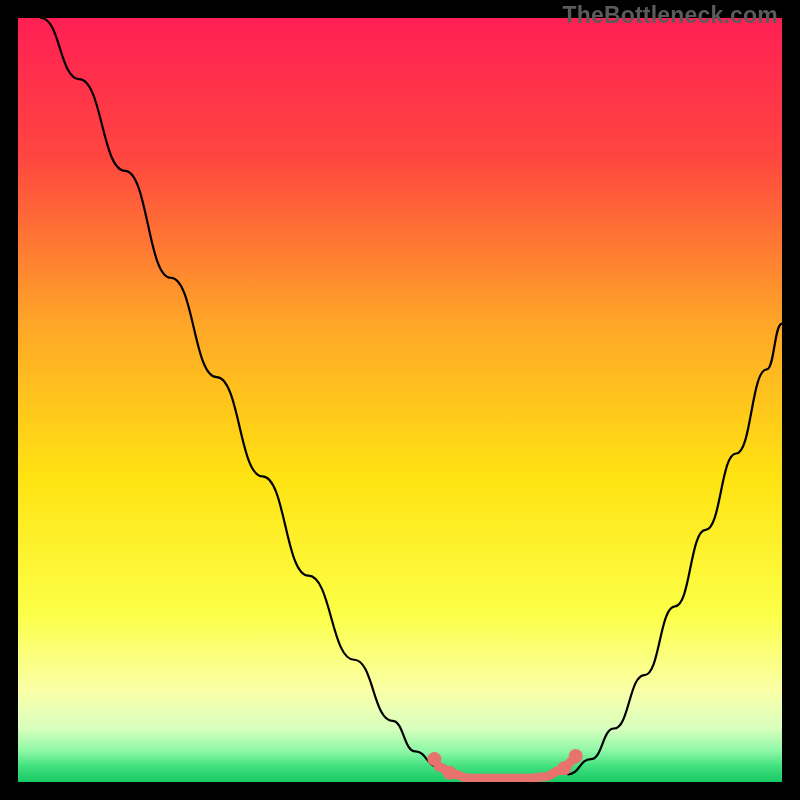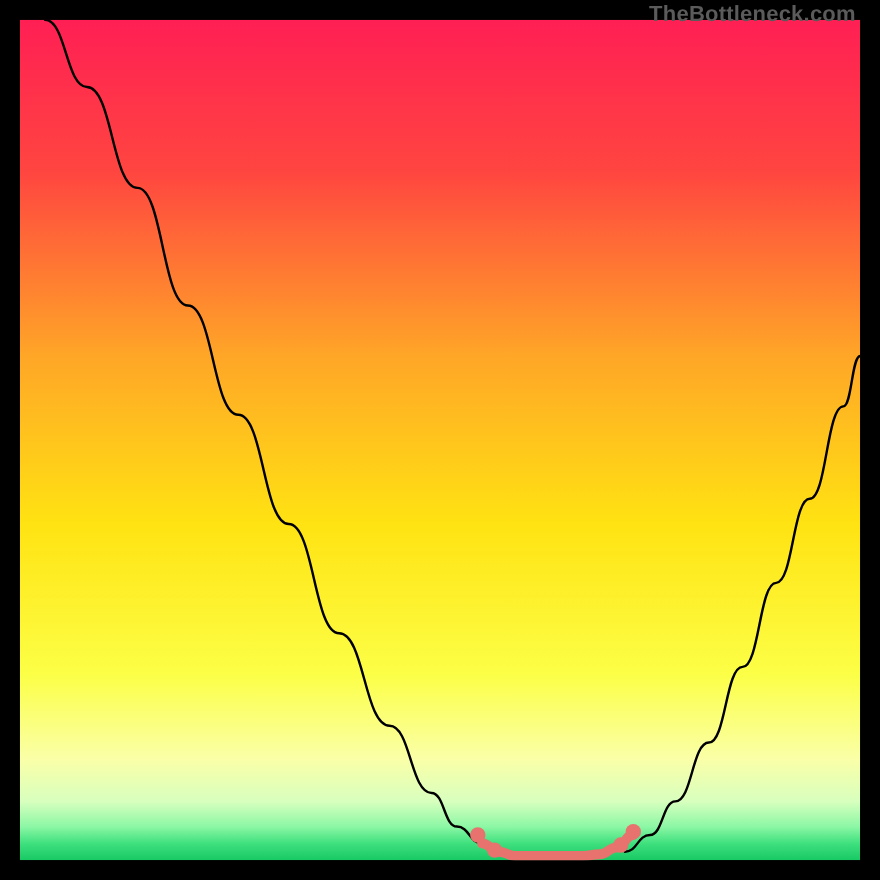--- a/index.html
+++ b/index.html
@@ -23,21 +23,21 @@
     position: absolute;
     left: 0;
     top: 0;
     width: 764px;
     height: 764px;
   }
   .watermark {
     position: absolute;
     top: 2px;
     right: 22px;
-    font-size: 20px;
+    font-size: 23px;
     font-weight: 600;
     color: #5b5b5b;
     letter-spacing: 0.2px;
   }
 </style>
 </head>
 <body>
 
 <div class="frame">
   <svg class="plot" viewBox="0 0 764 764" preserveAspectRatio="none">

